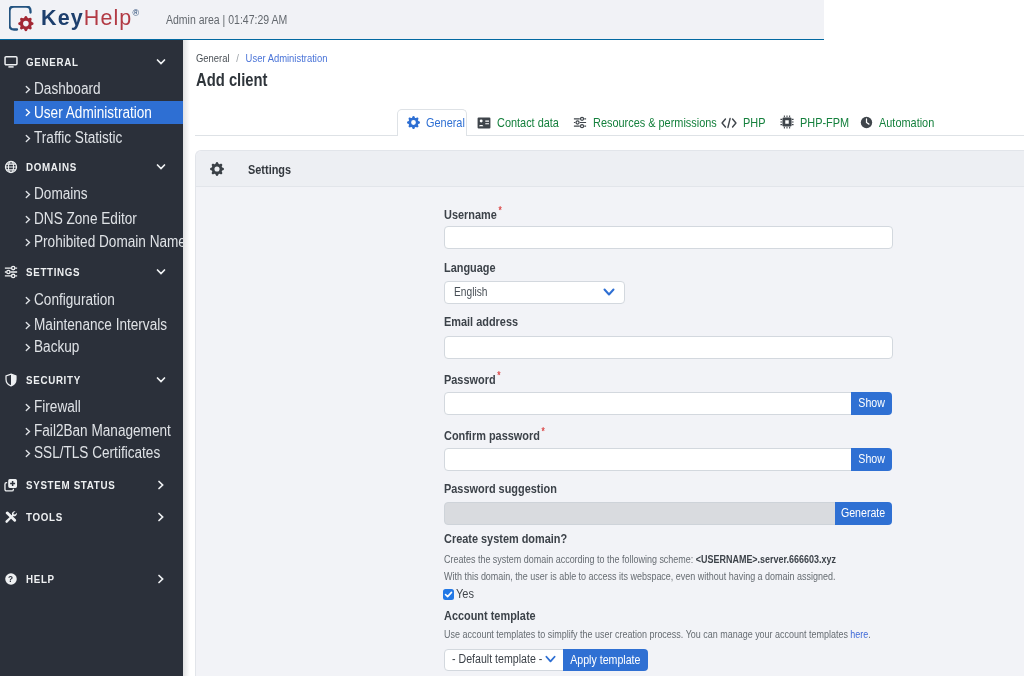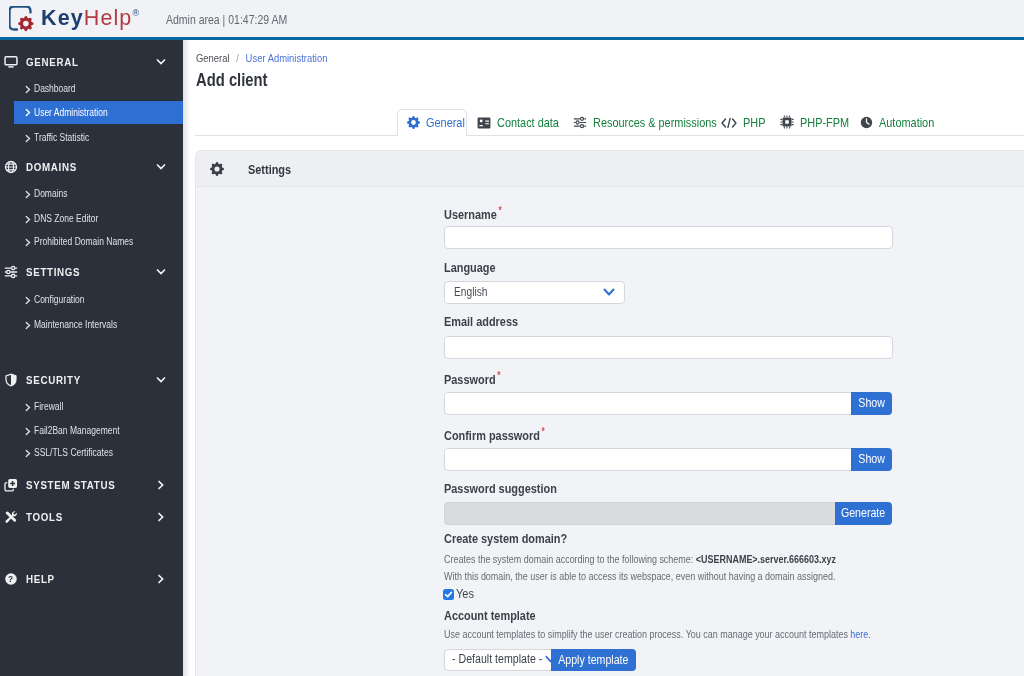--- a/index.html
+++ b/index.html
@@ -1,30 +1,30 @@
 <!DOCTYPE html>
 <html><head>
 <meta charset="utf-8">
 <style>
 * { margin:0; padding:0; box-sizing:border-box; }
 html,body { width:1024px; height:676px; overflow:hidden; }
 body { font-family:"Liberation Sans", sans-serif; position:relative; background:#fff; }
-#topbar { position:absolute; left:0; top:0; width:1024px; height:40px; background:#f1f2f6; border-bottom:3px solid #0369a1; }
+#topbar { position:absolute; left:0; top:0; width:824px; height:40px; background:#f1f2f6; border-bottom:1px solid #0369a1; }
 #logoicon { position:absolute; left:9px; top:6px; }
 #logotext { position:absolute; left:41px; top:6px; font-size:21.5px; letter-spacing:1.1px; }
 #logotext .k { color:#1d3f6d; font-weight:bold; }
 #logotext .h { color:#b23a44; font-weight:normal; }
 #logotext .r { color:#1d3f6d; font-size:9px; vertical-align:9px; }
 #admintxt { position:absolute; left:166px; top:13px; font-size:12.5px; color:#63686e; }
 #sidebar { position:absolute; left:0; top:40px; width:183px; height:636px; background:#2b303a; }
 .shead { position:absolute; left:0; width:183px; height:32px; color:#eef0f2; font-size:11.5px; font-weight:bold; letter-spacing:0.8px; }
 .shead .ic { position:absolute; left:4px; top:50%; margin-top:-7px; width:14px; height:14px; }
 .shead .tx { position:absolute; left:26px; top:50%; margin-top:-7px; line-height:14px; }
 .shead .ch { position:absolute; right:17px; top:50%; margin-top:-5px; width:10px; height:10px; }
-.sitem { position:absolute; left:14px; width:169px; height:24px; color:#dfe2e6; font-size:10px; }
+.sitem { position:absolute; left:14px; width:169px; height:24px; color:#dfe2e6; font-size:16px; }
 .sitem .ar { position:absolute; left:11px; top:50%; margin-top:-4.5px; width:6px; height:9px; }
 .sitem .tx { position:absolute; left:20px; top:50%; margin-top:-7px; line-height:14px; }
 .sitem.active { background:#2e6fd3; color:#ffffff; }
 #content { position:absolute; left:183px; top:40px; width:841px; height:636px; background:#fff; }
 #shadow { position:absolute; left:0; top:0; width:7px; height:636px; background:linear-gradient(to right, rgba(40,45,55,0.14), rgba(40,45,55,0)); }
 #crumb { position:absolute; left:13px; top:12px; font-size:11.5px; color:#4a5056; }
 #crumb .sep { color:#9aa0a6; margin:0 5px; }
 #crumb .lnk { color:#4a74d8; }
 #h1 { position:absolute; left:13px; top:29px; font-size:18.5px; font-weight:bold; color:#2f353b; }
 #tabline { position:absolute; left:12px; top:95px; width:829px; height:1px; background:#dee2e6; }
@@ -150,20 +150,26 @@
         <path d="M1.5 1.5 L5.2 5 L1.5 8.5" fill="none" stroke="#dfe2e6" stroke-width="1.6" stroke-linecap="round"></path>
       </svg>
       <span class="tx">Configuration</span>
     </div>
   <div class="sitem" style="top:273px">
       <svg class="ar" viewBox="0 0 7 10">
         <path d="M1.5 1.5 L5.2 5 L1.5 8.5" fill="none" stroke="#dfe2e6" stroke-width="1.6" stroke-linecap="round"></path>
       </svg>
       <span class="tx">Maintenance Intervals</span>
     </div>
+  <div class="sitem" style="top:295px">
+      <svg class="ar" viewBox="0 0 7 10">
+        <path d="M1.5 1.5 L5.2 5 L1.5 8.5" fill="none" stroke="#dfe2e6" stroke-width="1.6" stroke-linecap="round"></path>
+      </svg>
+      <span class="tx">Backup</span>
+    </div>
 
   <div class="shead" style="top:324px">
     <svg class="ic" viewBox="0 0 16 16">
         <path d="M8 1.3 L13.7 3.4 V7 C13.7 11 11.2 13.4 8 14.7 C4.8 13.4 2.3 11 2.3 7 V3.4 Z" fill="none" stroke="#eef0f2" stroke-width="1.4"></path>
         <path d="M8 1.3 L13.7 3.4 V7 C13.7 11 11.2 13.4 8 14.7 Z" fill="#eef0f2"></path>
       </svg>
     <span class="tx">SECURITY</span>
     <svg class="ch" viewBox="0 0 10 10">
         <path d="M1.5 3 L5 6.6 L8.5 3" fill="none" stroke="#eef0f2" stroke-width="1.7" stroke-linecap="round"></path>
       </svg>
@@ -306,16 +312,16 @@
       </div>
       <div style="position:absolute;left:260px;top:435px;font-size:13px;color:#40454b"><span class="sxl">Yes</span></div>
 
       <div class="flabel" style="top:457px">Account template</div>
       <div class="fhelp" style="top:477px">Use account templates to simplify the user creation process. You can manage your account templates <span class="lnk">here</span>.</div>
       <div class="finput" style="top:498px;width:120px;height:22px;border-radius:4px 0 0 4px"></div>
       <div style="position:absolute;left:256px;top:501px;font-size:12.5px;color:#3c4249"><span class="sxl">- Default template -</span></div>
       <svg class="selchev" style="left:349px;top:504px" width="11" height="9" viewBox="0 0 12 9">
           <path d="M1.5 1.5 L6 6.5 L10.5 1.5" fill="none" stroke="#2e6fd3" stroke-width="2" stroke-linecap="round" stroke-linejoin="round"></path>
         </svg>
-      <div class="btn" style="left:355px;top:498px;width:85px;height:22px;line-height:22px;border-radius:0 4px 4px 0"><span class="sxc">Apply template</span></div>
+      <div class="btn" style="left:367px;top:498px;width:85px;height:22px;line-height:22px;border-radius:0 4px 4px 0"><span class="sxc">Apply template</span></div>
     </div>
   </div>
 </div>
 
 </body></html>

